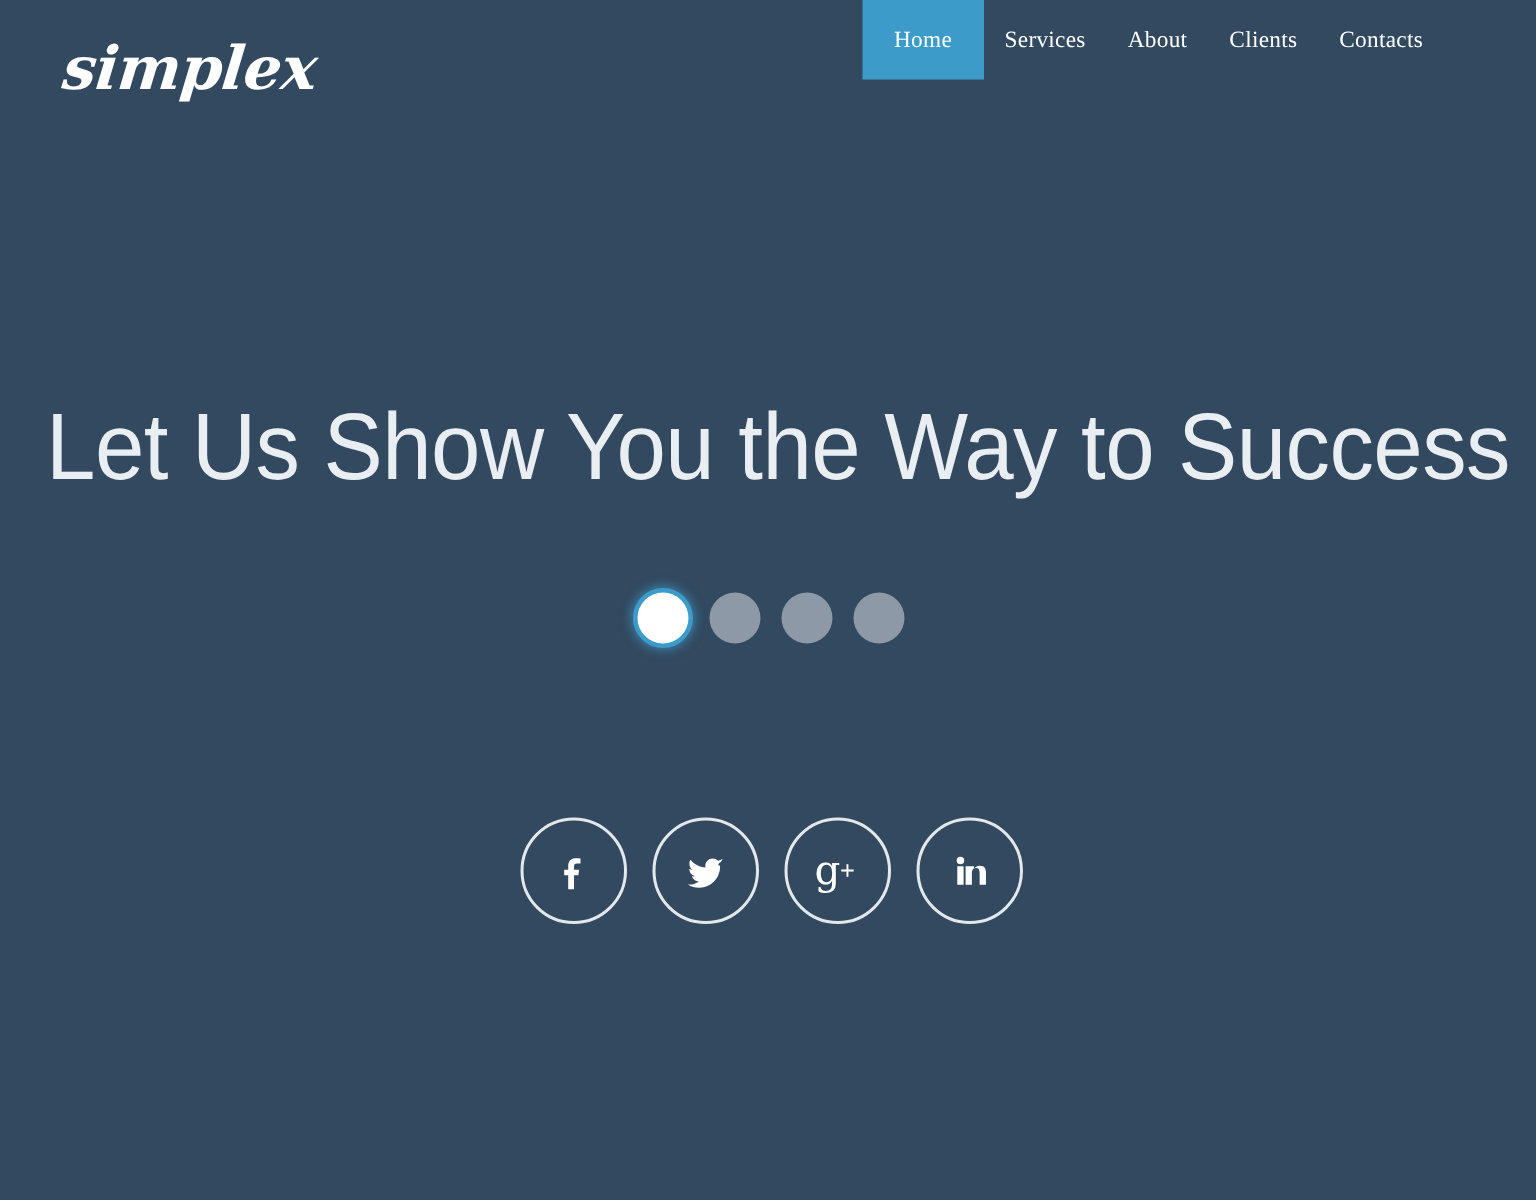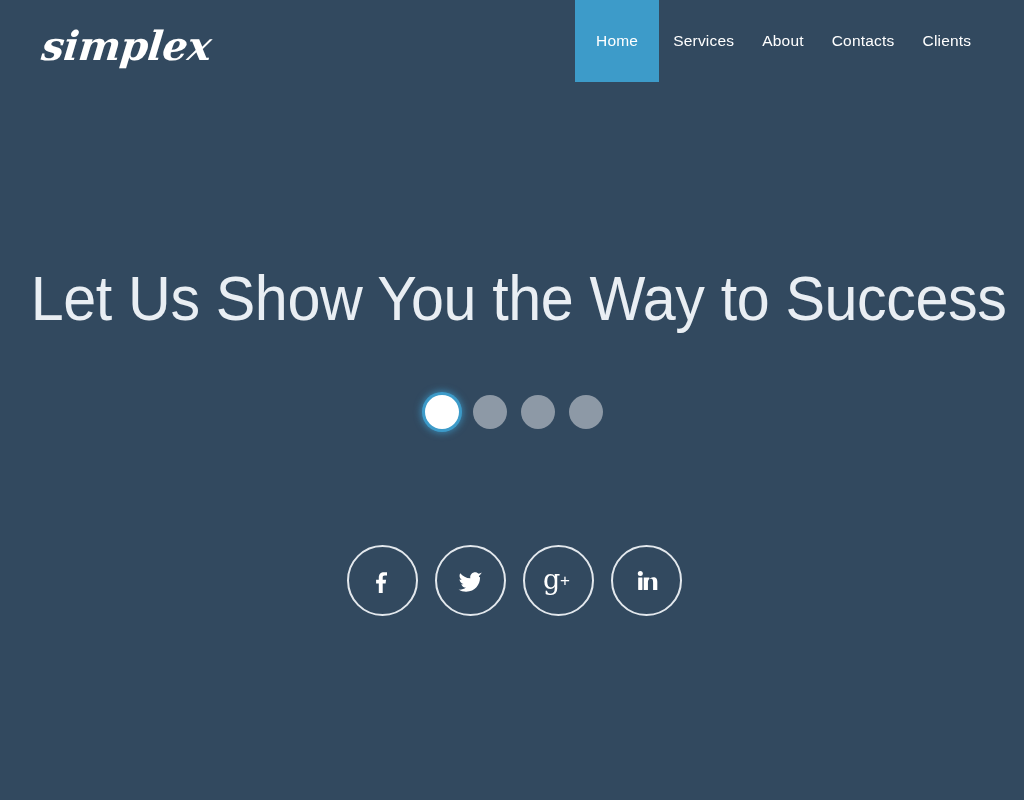--- a/index.html
+++ b/index.html
@@ -58,24 +58,25 @@
 
   .nav-item {
     display: flex;
     align-items: center;
     justify-content: center;
     color: #ffffff;
     font-size: 15.5px;
     font-weight: normal;
     letter-spacing: 0.2px;
     padding: 0 14px;
-    height: 82px;
+    height: 53px;
     box-sizing: border-box;
     cursor: pointer;
     white-space: nowrap;
+    font-family: Liberation Serif, serif;
   }
   .nav-item.active {
     background: #3d9bc9;
     padding: 0 21px;
   }
 
   
   .headline {
     position: absolute;
     left: 0;
@@ -151,22 +152,22 @@
 <div class="page">
 
   <div class="header">
 
     <div class="logo">simplex</div>
 
     <nav class="nav">
       <div class="nav-item active">Home</div>
       <div class="nav-item">Services</div>
       <div class="nav-item">About</div>
+      <div class="nav-item">Clients</div>
       <div class="nav-item">Contacts</div>
-      <div class="nav-item">Clients</div>
     </nav>
 
   </div>
 
   <h1 class="headline">Let Us Show You the Way to Success</h1>
 
   <div class="dots">
     <span class="dot active"></span>
     <span class="dot"></span>
     <span class="dot"></span>

